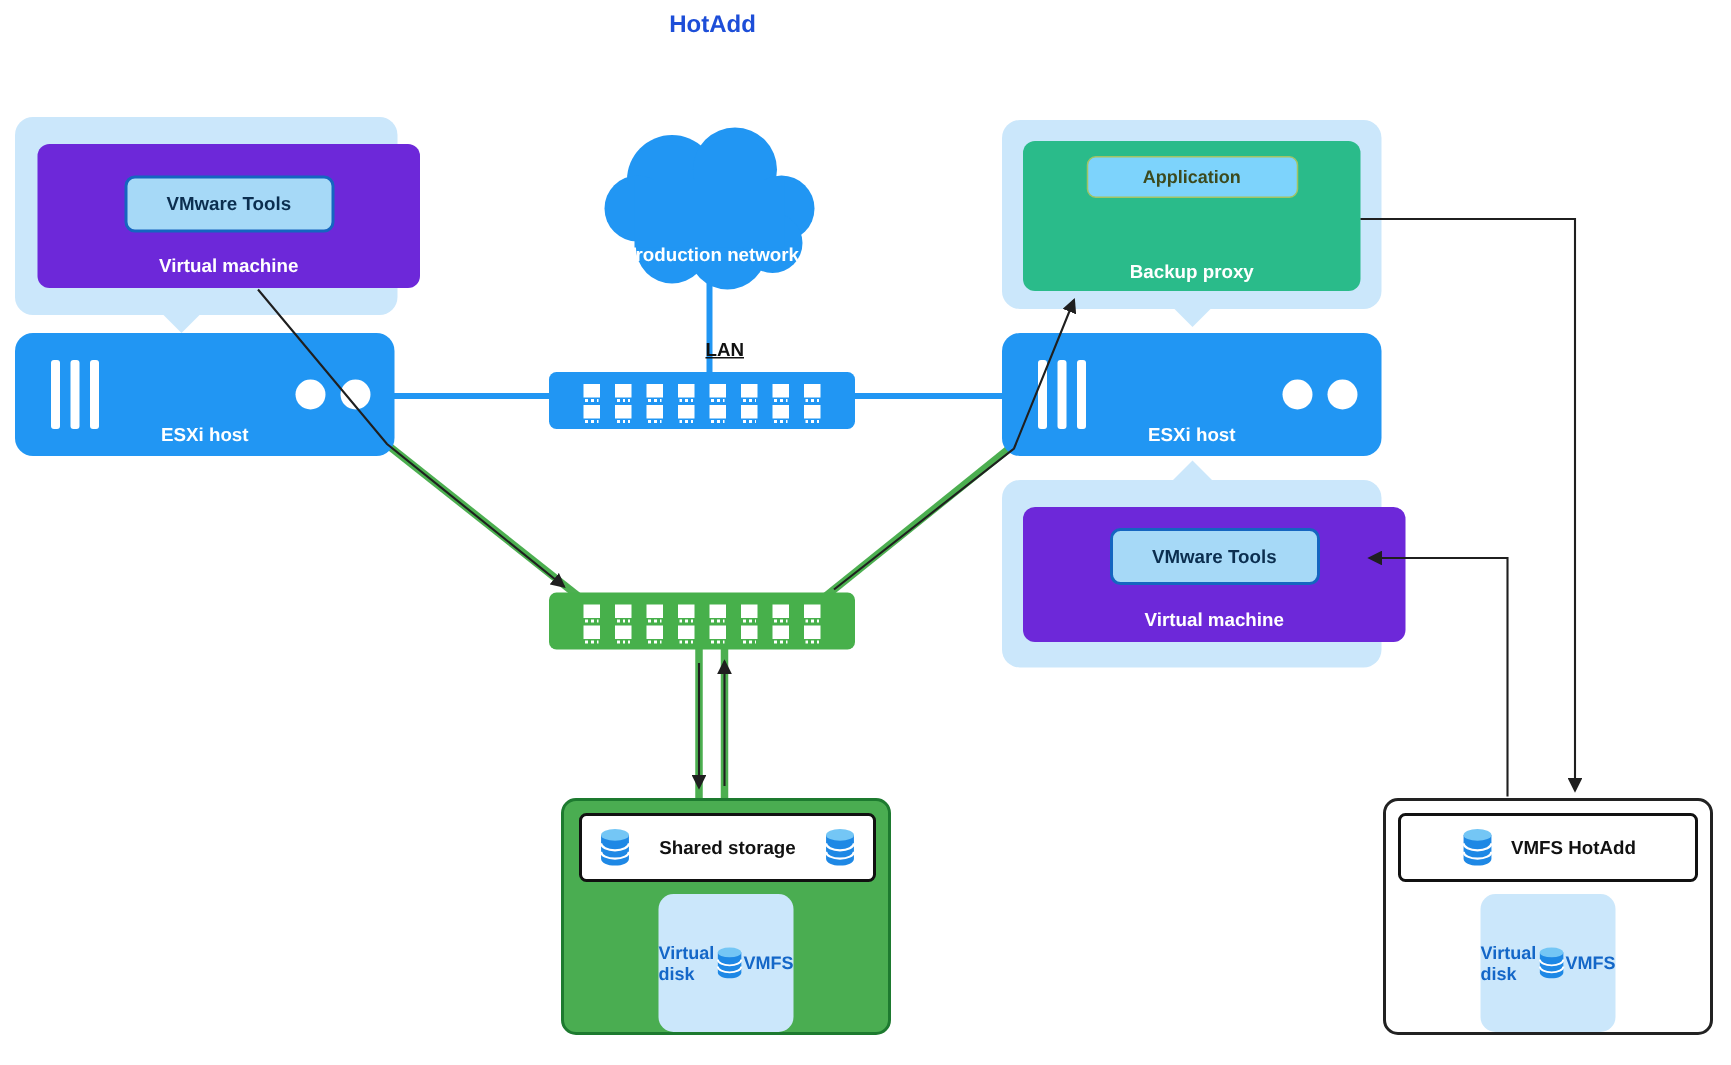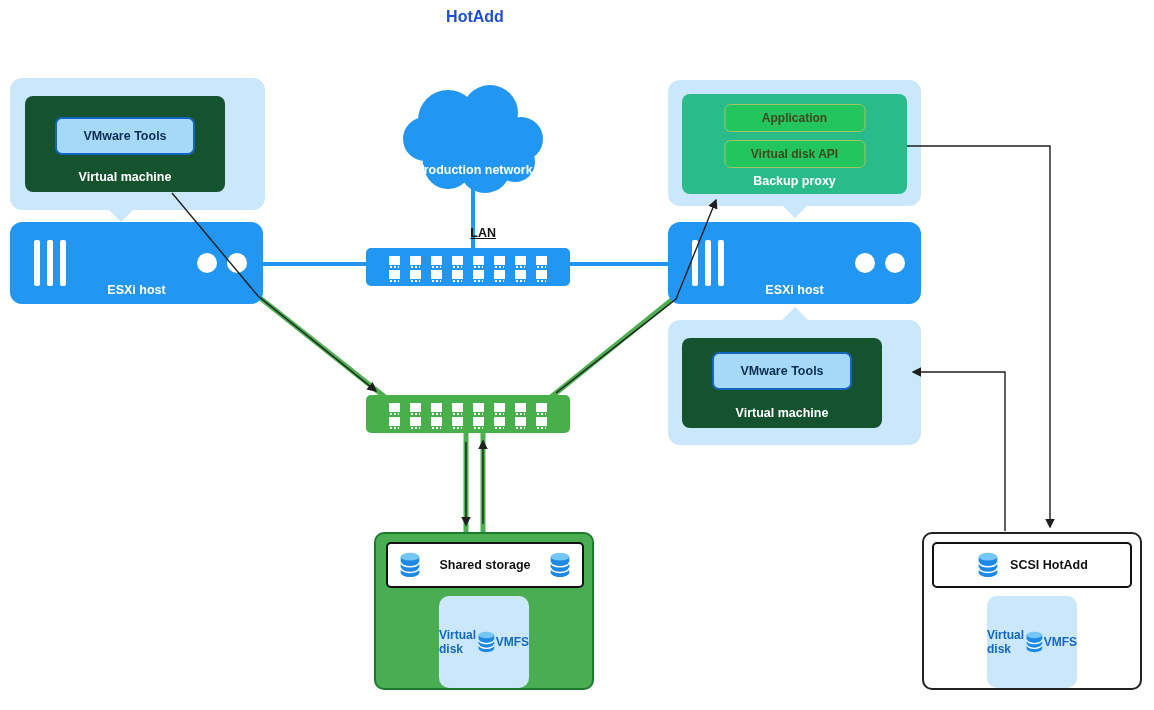--- a/index.html
+++ b/index.html
@@ -14,32 +14,32 @@
 
   .net-label{position:absolute;text-align:right;font-size:12.5px;font-weight:bold;color:#111;z-index:4;text-decoration:underline;}
 
   
   .bubble{position:absolute;background:#cbe7fb;border-radius:12px;z-index:2;}
   .tail{position:absolute;width:0;height:0;z-index:2;
         border-left:13px solid transparent;border-right:13px solid transparent;}
   .tail.down{border-top:13px solid #cbe7fb;}
   .tail.up{border-bottom:13px solid #cbe7fb;}
 
-  .vm-box{position:absolute;left:15px;top:18px;width:200px;height:96px;background:#14532d;border-radius:8px;}
+  .vm-box{position:absolute;left:15px;top:18px;width:255px;height:96px;background:#6d28d9;border-radius:8px;}
   .vm-box.short{height:90px;}
   .tools-btn{position:absolute;left:50%;transform:translateX(-50%);width:140px;height:38px;
              background:#a6d9f7;border:2px solid #1565c0;border-radius:7px;
              display:flex;align-items:center;justify-content:center;
              font-weight:bold;font-size:12.5px;color:#0b2e4f;box-sizing:border-box;}
   .vm-label{position:absolute;bottom:8px;left:0;width:100%;text-align:center;
             color:#fff;font-weight:bold;font-size:12.5px;}
 
   .proxy-box{position:absolute;left:14px;top:14px;width:225px;height:100px;background:#2abb8a;border-radius:8px;}
   .proxy-btn{position:absolute;left:50%;transform:translateX(-50%);width:141px;height:28px;
-             background:#22c55e;border:1.5px solid #a3c463;border-radius:6px;
+             background:#7dd3fc;border:1.5px solid #a3c463;border-radius:6px;
              display:flex;align-items:center;justify-content:center;
              font-weight:bold;font-size:12px;color:#3c4a1e;box-sizing:border-box;}
   .proxy-label{position:absolute;bottom:6px;left:0;width:100%;text-align:center;
                color:#fff;font-weight:bold;font-size:12.5px;}
 
   
   .esxi{position:absolute;width:253px;height:82px;background:#2196f3;border-radius:12px;z-index:3;}
   .grill{position:absolute;left:24px;top:18px;display:flex;gap:7px;}
   .grill i{width:6px;height:46px;background:#fff;border-radius:2px;}
   .esxi-label{position:absolute;bottom:7px;left:0;width:100%;text-align:center;
@@ -162,21 +162,20 @@
           <i class="port"></i>
           <i class="port"></i>
           <i class="port"></i>
         </div>
     </div>
   </div>
 
   <div class="bubble" style="left:668px;top:80px;width:253px;height:126px">
     <div class="proxy-box">
       <div class="proxy-btn" style="top:10px">Application</div>
-      <div class="proxy-btn" style="top:46px">Virtual disk API</div>
       <div class="proxy-label">Backup proxy</div>
     </div>
   </div>
   <div class="tail down" style="left:782px;top:205px"></div>
 
   <div class="esxi" style="left:668px;top:222px">
     <div class="grill">
         <i></i>
         <i></i>
         <i></i>
@@ -250,21 +249,21 @@
   </div>
 
   <div class="scsi-box" style="left:922px;top:532px;width:220px;height:158px">
     <div class="panel-header centered" style="left:8px;top:8px;width:200px;height:46px">
       <svg class="db-sm" viewBox="0 0 24 28">
         <path d="M2 5 v17 c0 2.8 4.5 5 10 5 s10 -2.2 10 -5 v-17" fill="#1e88e5"></path>
         <ellipse cx="12" cy="5" rx="10" ry="4.2" fill="#74c6f5"></ellipse>
         <path d="M2 11 c0 2.8 4.5 5 10 5 s10 -2.2 10 -5" fill="none" stroke="#fff" stroke-width="1.6"></path>
         <path d="M2 17 c0 2.8 4.5 5 10 5 s10 -2.2 10 -5" fill="none" stroke="#fff" stroke-width="1.6"></path>
       </svg>
-      <span>SCSI HotAdd</span>
+      <span>VMFS HotAdd</span>
     </div>
     <div class="vdisk" style="left:63px;top:62px">
       <span>Virtual disk</span>
       <svg class="db-lg" viewBox="0 0 24 28">
         <path d="M2 5 v17 c0 2.8 4.5 5 10 5 s10 -2.2 10 -5 v-17" fill="#1e88e5"></path>
         <ellipse cx="12" cy="5" rx="10" ry="4.2" fill="#74c6f5"></ellipse>
         <path d="M2 11 c0 2.8 4.5 5 10 5 s10 -2.2 10 -5" fill="none" stroke="#fff" stroke-width="1.6"></path>
         <path d="M2 17 c0 2.8 4.5 5 10 5 s10 -2.2 10 -5" fill="none" stroke="#fff" stroke-width="1.6"></path>
       </svg>
       <span>VMFS</span>

